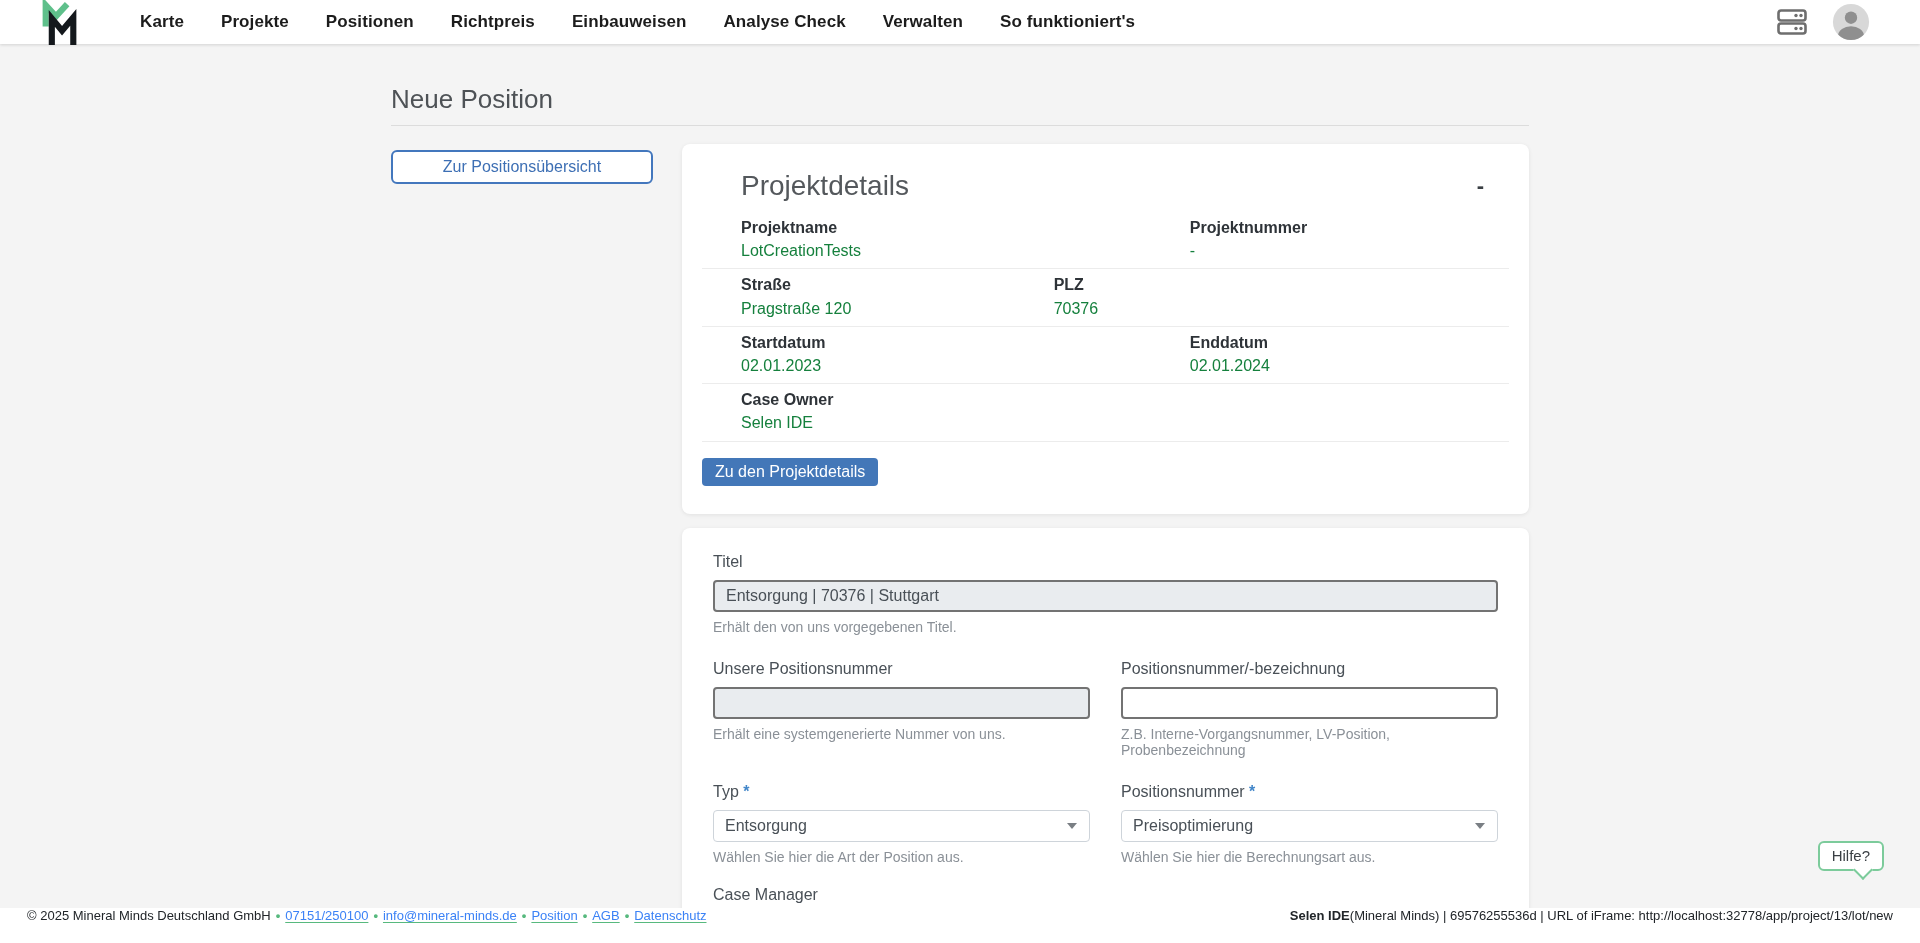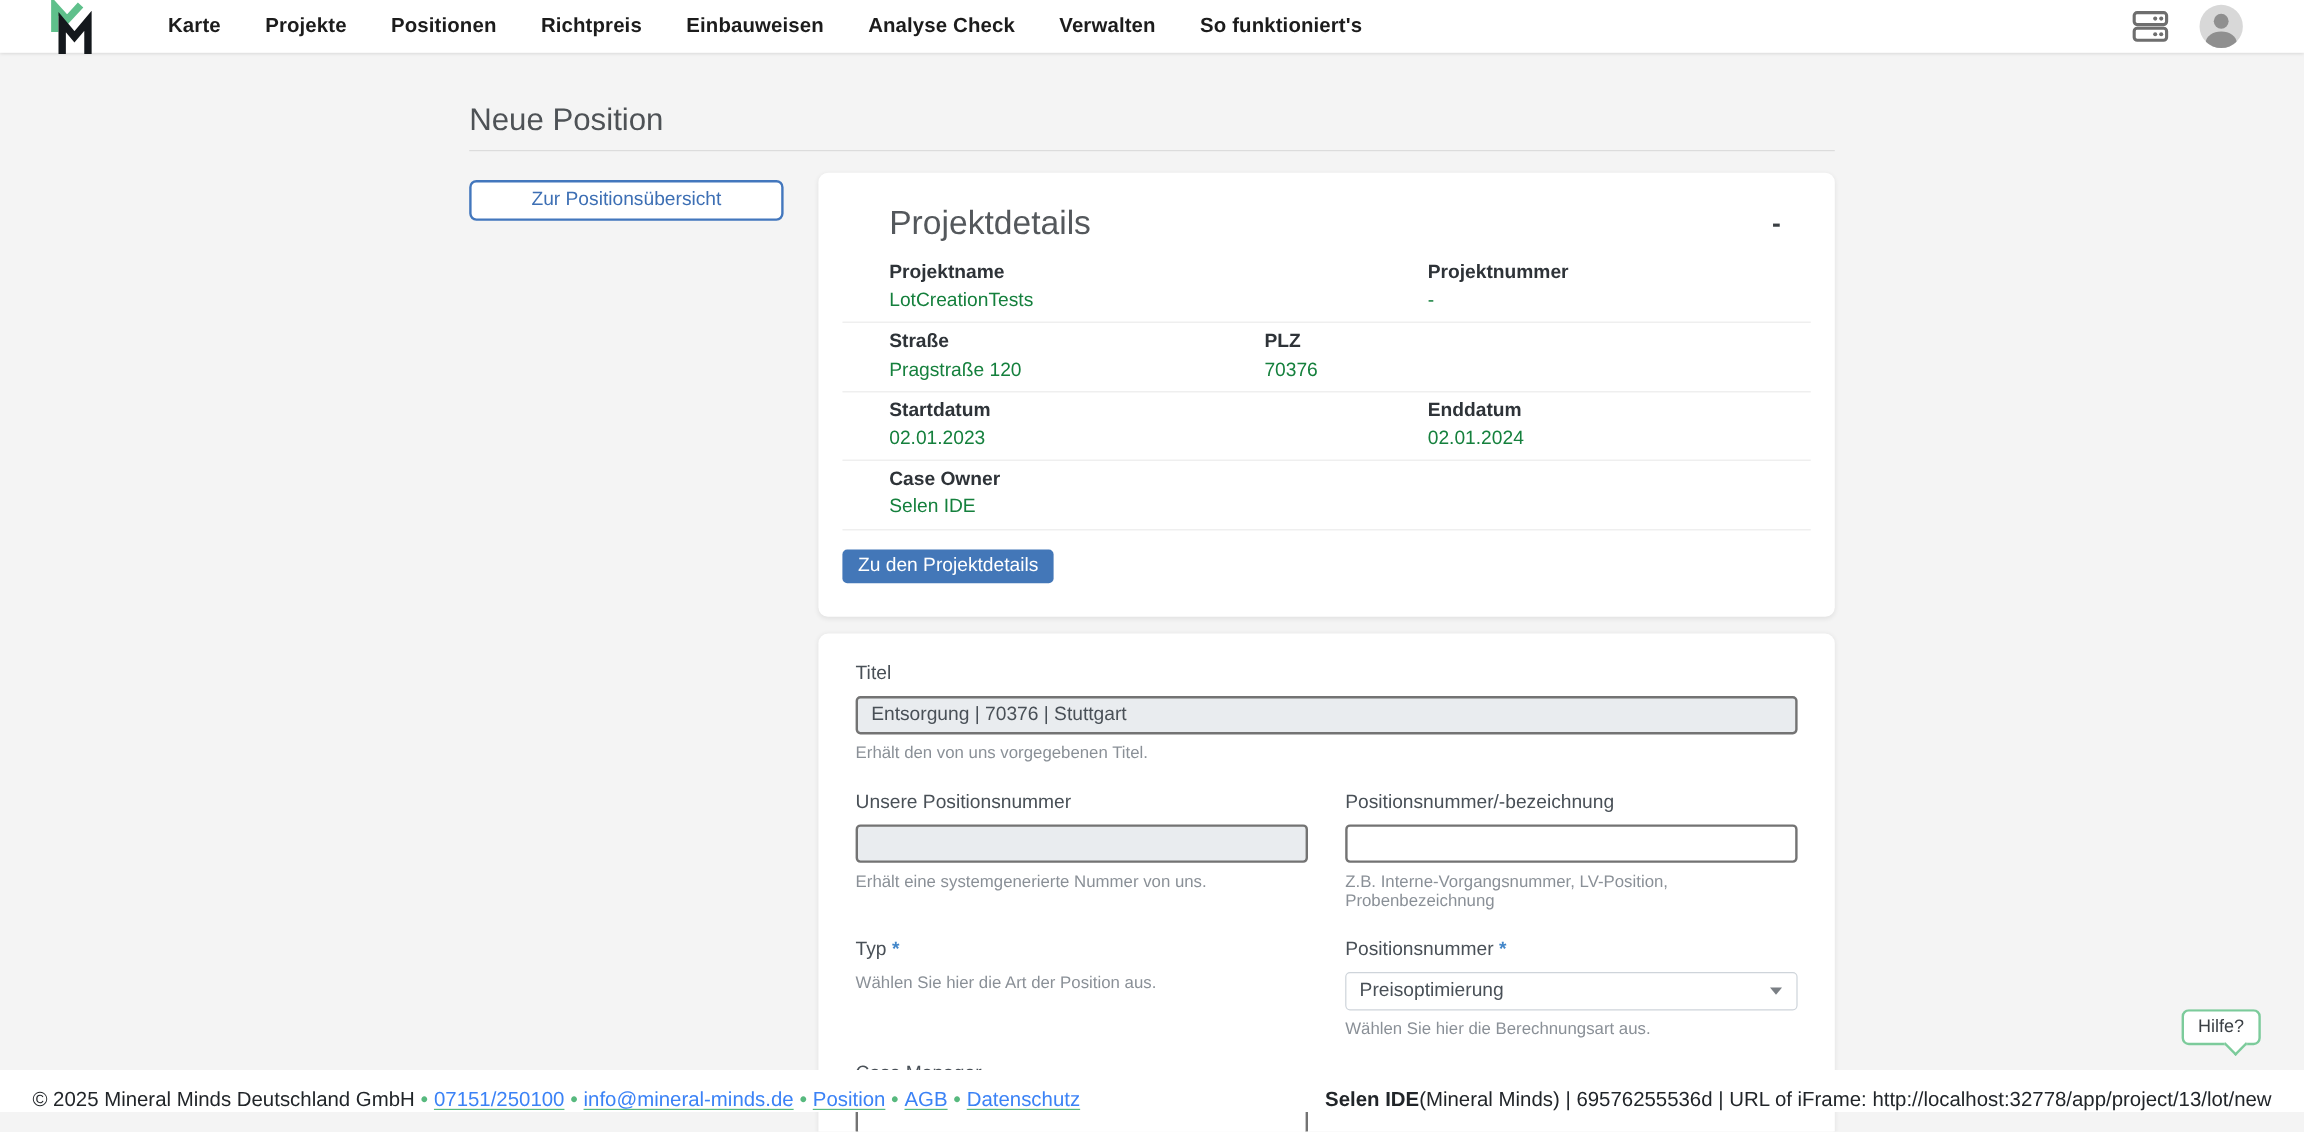--- a/index.html
+++ b/index.html
@@ -81,23 +81,23 @@
   }
   .chev {
     position:absolute; right:12px; top:12px; width:0; height:0;
     border-left:5px solid transparent; border-right:5px solid transparent;
     border-top:6px solid #7a7f84;
   }
   .cm-block { margin-top:20px; }
 
   
   .footer {
-    position:fixed; left:0; bottom:16px; width:1920px; height:35px; background:#fff;
-    display:flex; align-items:flex-end; justify-content:space-between;
-    padding:0 27px; font-size:17px; color:#212529; z-index:10;
+    position:fixed; left:0; bottom:0; width:1920px; height:35px; background:#fff;
+    display:flex; align-items:flex-start; justify-content:space-between;
+    padding:0 27px; font-size:13px; color:#212529; z-index:10;
   }
   .footer-left, .footer-right { display:flex; align-items:center; white-space:nowrap; }
   .footer a { color:#3b82f6; text-decoration:underline; text-decoration-color:#57b97e; text-underline-offset:2px; cursor:pointer; }
   .sep { color:#57b97e; margin:0 5px; font-weight:700; }
   .user-bold { font-weight:700; }
 
   
   .help-bubble {
     position:fixed; right:36px; bottom:72px; background:#fff; border:2px solid #7ccb9b;
     border-radius:6px; padding:4px 12px 5px; font-size:15px; color:#3a3f44;
@@ -239,20 +239,24 @@
             <div class="helper">Z.B. Interne-Vorgangsnummer, LV-Position, Probenbezeichnung</div>
           </div>
         </div>
 
         <div class="form-grid">
           <div>
             <label class="form-label">
               <span>Typ</span>
               <span class="req">*</span>
             </label>
+            <div class="select">
+              <span>Entsorgung</span>
+              <span class="chev"></span>
+            </div>
             <div class="helper">Wählen Sie hier die Art der Position aus.</div>
           </div>
           <div>
             <label class="form-label">
               <span>Positionsnummer</span>
               <span class="req">*</span>
             </label>
             <div class="select">
               <span>Preisoptimierung</span>
               <span class="chev"></span>

